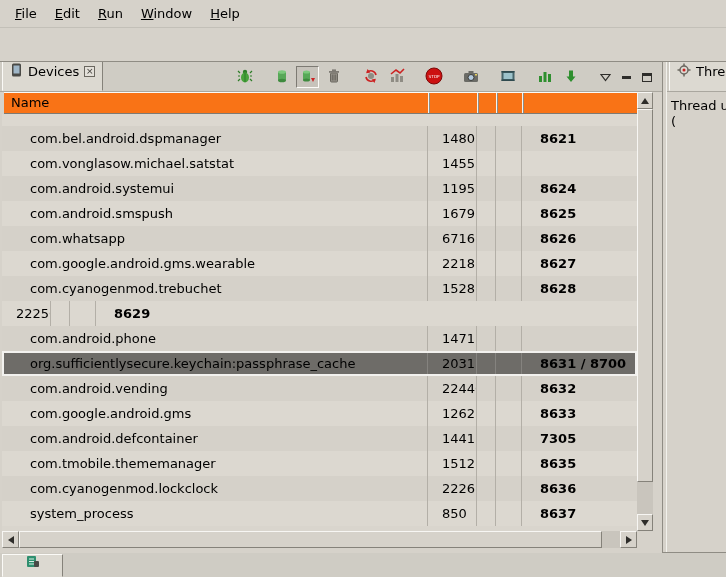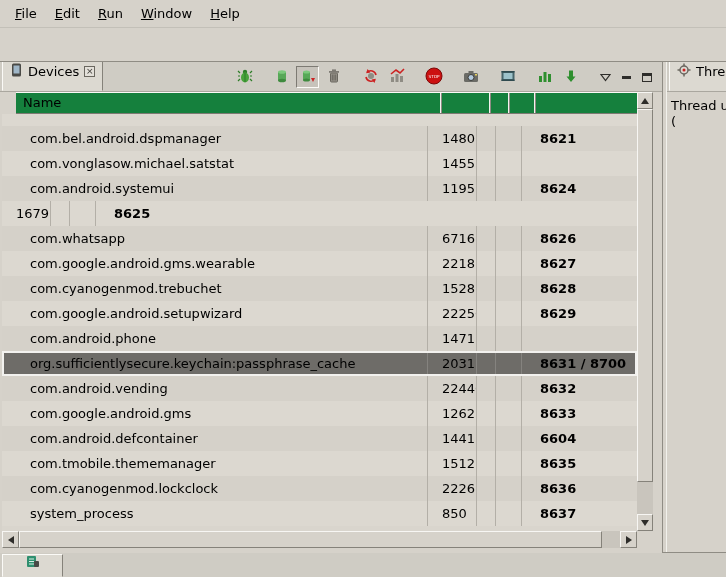--- a/index.html
+++ b/index.html
@@ -40,22 +40,22 @@
   
   .panel-toolbar { margin-left:auto; display:flex; align-items:center; gap:3px; padding:0 6px 3px 0; }
   .tbtn { width:23px; height:22px; display:flex; align-items:center; justify-content:center; }
   .tbtn.pressed { border:1px solid; border-color:#7d7a73 #fbfaf7 #fbfaf7 #7d7a73; background:#c7c3bb; }
   .tgap { width:8px; }
   .winctl { width:18px; height:18px; display:flex; align-items:center; justify-content:center; }
   .min-glyph { width:9px; height:3px; background:#2e2d2a; }
   .max-glyph { width:10px; height:9px; border:1px solid #2e2d2a; border-top:3px solid #2e2d2a; }
 
   
-  .grid-header { position:absolute; top:30px; left:16px; width:635px; height:22px; display:flex;
-    background:#15803d; border-top:1px solid #fbfaf7; border-bottom:1px solid #7d7a73; }
+  .grid-header { position:absolute; top:30px; left:4px; width:635px; height:22px; display:flex;
+    background:#f97316; border-top:1px solid #fbfaf7; border-bottom:1px solid #7d7a73; }
   .hcell { height:100%; line-height:20px; padding-left:7px; border-right:1px solid #8f8c84; box-shadow: inset -1px 0 0 #f4f3ef; overflow:hidden; }
   .hc-name { width:426px; } .hc-pid { width:49px; } .hc-3 { width:19px; } .hc-4 { width:26px; } .hc-port { width:115px; border-right:none; }
 
   .grid-body { position:absolute; top:52px; left:2px; width:635px; height:417px; background:#d9d5cd; overflow:hidden; }
   .partial-row { height:12px; background:#dcd8d0; }
   .trow { display:flex; height:25px; line-height:25px; }
   .trow.even { background:#d5d1c9; }
   .trow.odd  { background:#dcd8d0; }
   .trow.selected { background:#6e6c68; color:#000000; outline:2px solid #f2f1ee; outline-offset:-2px; }
   .cell { height:100%; overflow:hidden; white-space:nowrap; border-right:1px solid #b3afa7; }
@@ -271,20 +271,21 @@
           <div class="cell c-4"></div>
         </div>
           <div class="trow even">
           <div class="cell c-name">com.android.systemui</div>
           <div class="cell c-pid">1195</div>
           <div class="cell c-3"></div>
           <div class="cell c-4"></div>
           <div class="cell c-port">8624</div>
         </div>
           <div class="trow odd">
+          <div class="cell c-name">com.android.smspush</div>
           <div class="cell c-pid">1679</div>
           <div class="cell c-3"></div>
           <div class="cell c-4"></div>
           <div class="cell c-port">8625</div>
         </div>
           <div class="trow even">
           <div class="cell c-name">com.whatsapp</div>
           <div class="cell c-pid">6716</div>
           <div class="cell c-3"></div>
           <div class="cell c-4"></div>
@@ -298,21 +299,20 @@
           <div class="cell c-port">8627</div>
         </div>
           <div class="trow even">
           <div class="cell c-name">com.cyanogenmod.trebuchet</div>
           <div class="cell c-pid">1528</div>
           <div class="cell c-3"></div>
           <div class="cell c-4"></div>
           <div class="cell c-port">8628</div>
         </div>
           <div class="trow odd">
-          <div class="cell c-name">com.google.android.setupwizard</div>
           <div class="cell c-pid">22250</div>
           <div class="cell c-3"></div>
           <div class="cell c-4"></div>
           <div class="cell c-port">8629</div>
         </div>
           <div class="trow even">
           <div class="cell c-name">com.android.phone</div>
           <div class="cell c-pid">1471</div>
           <div class="cell c-3"></div>
           <div class="cell c-4"></div>
@@ -336,21 +336,21 @@
           <div class="cell c-pid">12623</div>
           <div class="cell c-3"></div>
           <div class="cell c-4"></div>
           <div class="cell c-port">8633</div>
         </div>
           <div class="trow even">
           <div class="cell c-name">com.android.defcontainer</div>
           <div class="cell c-pid">14411</div>
           <div class="cell c-3"></div>
           <div class="cell c-4"></div>
-          <div class="cell c-port">6604</div>
+          <div class="cell c-port">7305</div>
         </div>
           <div class="trow odd">
           <div class="cell c-name">com.tmobile.thememanager</div>
           <div class="cell c-pid">1512</div>
           <div class="cell c-3"></div>
           <div class="cell c-4"></div>
           <div class="cell c-port">8635</div>
         </div>
           <div class="trow even">
           <div class="cell c-name">com.cyanogenmod.lockclock</div>

